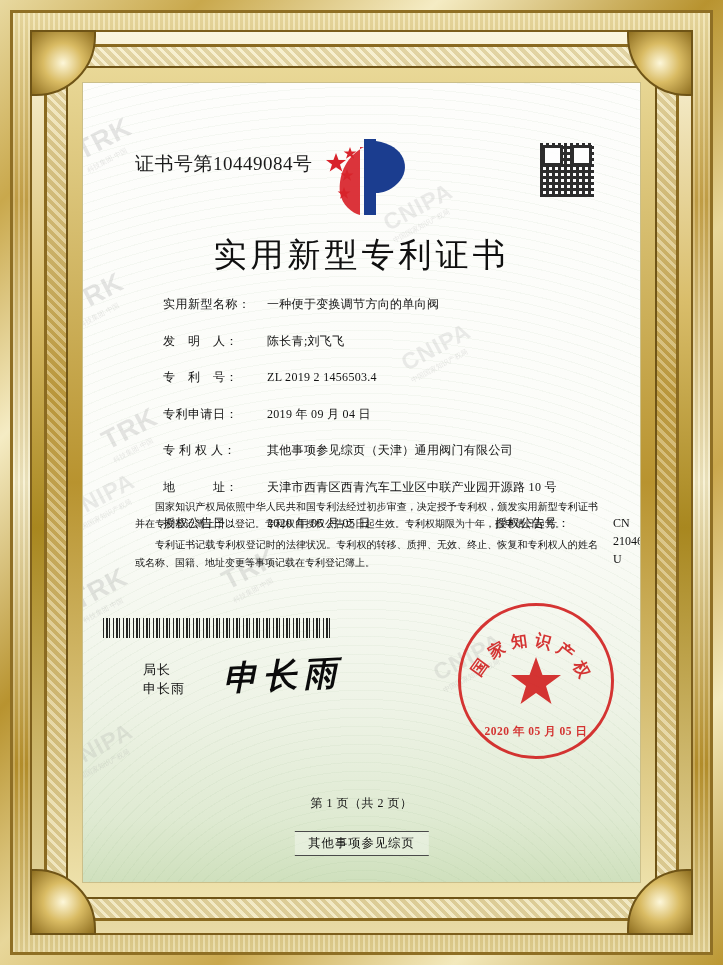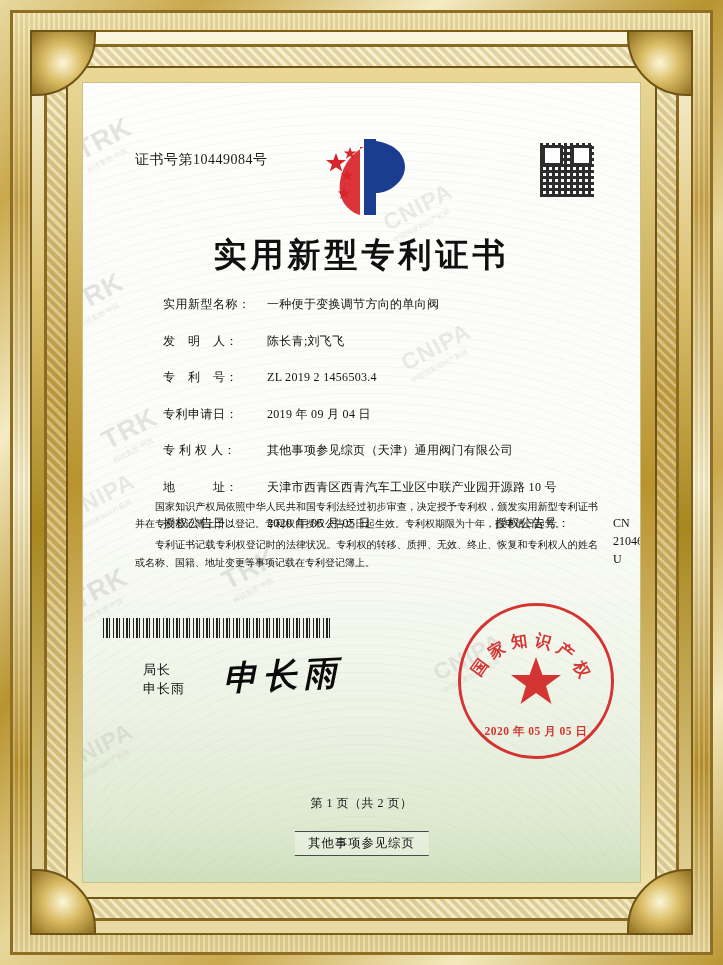--- a/index.html
+++ b/index.html
@@ -121,21 +121,21 @@
     font-size: 7px;
     font-weight: normal;
     letter-spacing: 0;
     color: rgba(150,150,150,0.22);
   }
 
   
   .cert-no {
     position: absolute;
     top: 68px; left: 52px;
-    font-size: 14px;
+    font-size: 19px;
     color: #1a1a1a;
     letter-spacing: 0.5px;
   }
   .qr {
     position: absolute;
     top: 60px; right: 46px;
     width: 54px; height: 54px;
     background-color: #fff;
     background-image:
       repeating-linear-gradient(90deg, #111 0 3px, transparent 3px 6px),
@@ -160,21 +160,21 @@
     transform: translateX(-50%);
     width: 120px; height: 92px;
   }
 
   .title {
     position: absolute;
     top: 150px; left: 0; right: 0;
     text-align: center;
     font-family: "DejaVu Sans", sans-serif;
     font-size: 33px;
-    font-weight: bold;
+    font-weight: normal;
     letter-spacing: 4px;
     color: #101010;
   }
 
   
   .fields {
     position: absolute;
     top: 212px; left: 52px; right: 48px;
     font-size: 12px;
     color: #121212;

